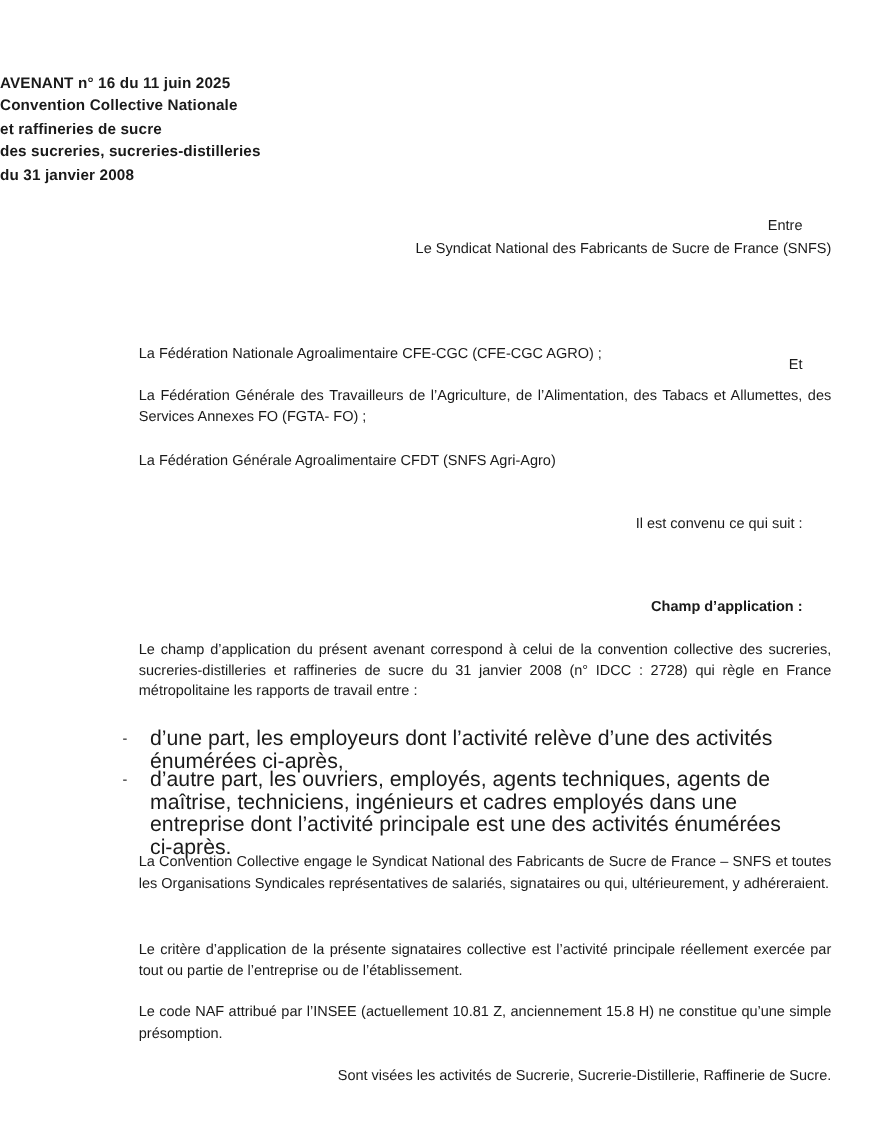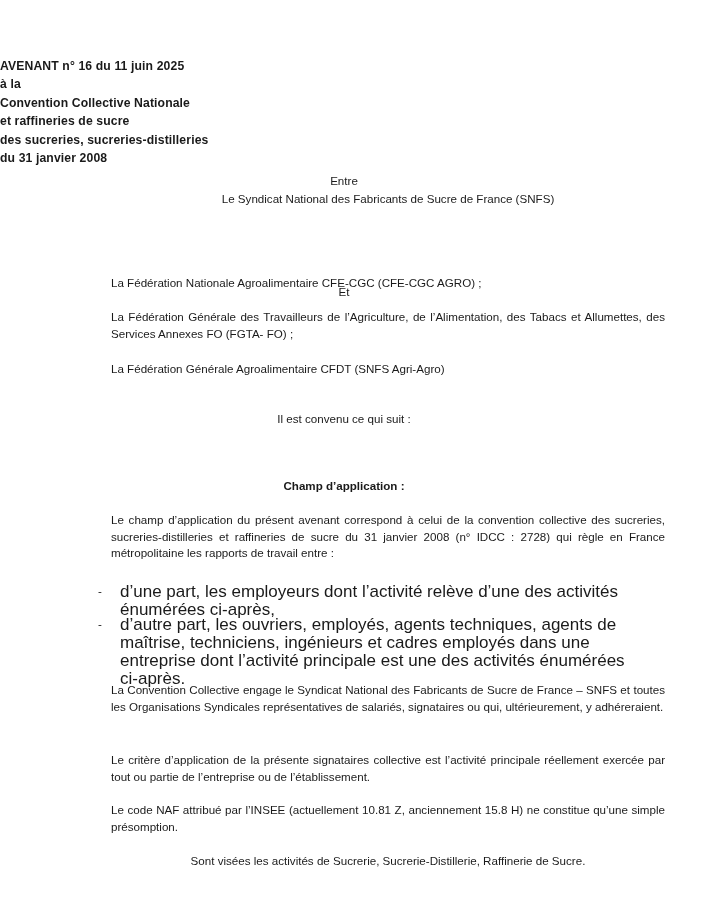--- a/index.html
+++ b/index.html
@@ -67,21 +67,21 @@
     margin-left: 65px;
     width: 554px;
   }
 
   .just {
     text-align: justify;
     text-justify: inter-word;
   }
 
   .left {
-    text-align: center;
+    text-align: right;
   }
 
   .bold {
     font-weight: bold;
   }
 
   
   .row {
     position: absolute;
     left: 0;
@@ -109,21 +109,20 @@
     text-justify: inter-word;
   }
 </style>
 </head>
 <body style="background: rgb(255, 255, 255); color: rgb(26, 26, 26);">
 
 <div class="page">
 
   <div class="title-block">
     <div class="title-line">AVENANT n° 16 du 11 juin 2025</div>
-    <div class="title-line">à la</div>
     <div class="title-line">Convention Collective Nationale</div>
     <div class="title-line">et raffineries de sucre</div>
     <div class="title-line">des sucreries, sucreries-distilleries</div>
     <div class="title-line">du 31 janvier 2008</div>
   </div>
 
   <div class="body-area">
 
     <div class="row" style="top:173px;">
       <div class="para flush left">Entre</div>

